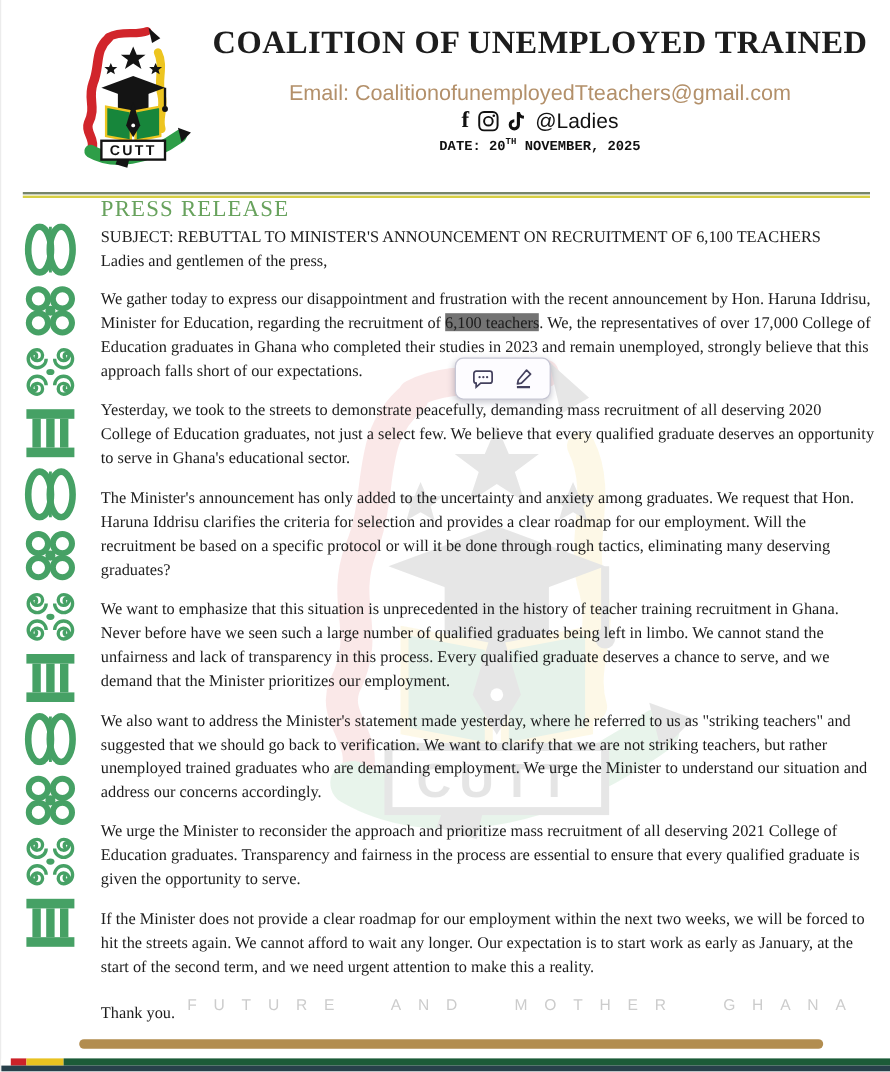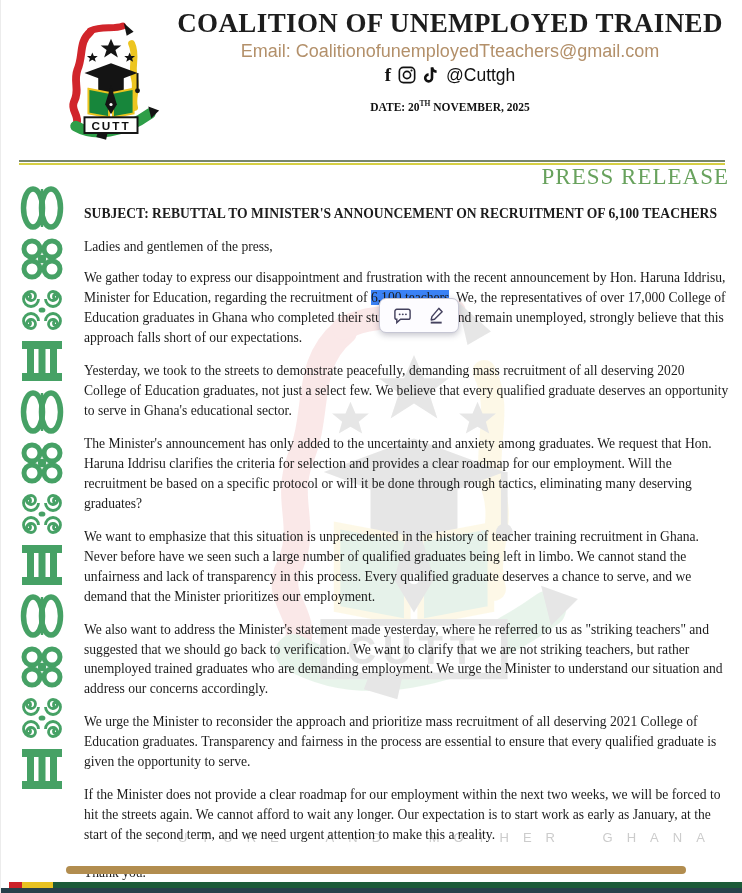--- a/index.html
+++ b/index.html
@@ -4,42 +4,42 @@
 <style>
   html,body{margin:0;padding:0;}
   body{
     width:742px;height:893px;position:relative;overflow:hidden;
     background:#ffffff;font-family:"Liberation Serif",serif;color:#1c1c1c;
     border-left:1px solid #ececec;
   }
   
   .header{position:relative;height:152px;}
   .logo{position:absolute;left:56px;top:16px;width:108px;height:126px;}
-  .header-text{position:absolute;left:163px;top:8px;width:572px;text-align:center;}
+  .header-text{position:absolute;left:163px;top:20px;width:572px;text-align:center;}
   .org-title{font-weight:bold;font-size:27px;line-height:1.12;letter-spacing:.4px;color:#1d1d1d;}
   .org-title .accent{color:#cf2128;}
-  .email-line{margin-top:3px;font-family:"Liberation Sans",sans-serif;font-size:18px;color:#b3906a;}
+  .email-line{margin-top:17px;font-family:"Liberation Sans",sans-serif;font-size:18px;color:#b3906a;}
   .social-line{margin-top:2px;display:flex;justify-content:center;align-items:center;gap:7px;
     font-family:"Liberation Sans",sans-serif;font-size:17.5px;color:#111;}
   .fb-glyph{font-family:"Liberation Serif",serif;font-weight:bold;font-size:19px;}
   .social-line svg{display:block;}
-  .date-line{margin-top:13px;font-family:Liberation Serif, serif;font-size:11.5px;font-weight:bold;color:#111;}
+  .date-line{margin-top:3px;font-family:Liberation Mono, monospace;font-size:11.5px;font-weight:bold;color:#111;}
   .date-line sup{font-size:7.5px;}
   .divider-a{margin:8px 18px 0;height:2px;background:#76856a;}
   .divider-b{margin:1px 18px 0;height:2px;background:#d6cf43;}
   
   .sidebar{position:absolute;left:19px;top:186px;width:46px;display:flex;flex-direction:column;gap:7px;}
   .adinkra{width:44px;height:44px;color:#46a165;}
   
   .content{position:absolute;left:83px;top:160px;width:645px;}
-  .press-title{text-align:right;font-size:23px;letter-spacing:1px;color:#68a25d;margin:4px 0 0;}
-  .subject{font-weight:bold;font-size:13.6px;margin-top:16px;}
-  .salutation{margin-top:17px;font-size:13.6px;}
+  .press-title{text-align:left;font-size:19px;letter-spacing:1px;color:#68a25d;margin:4px 0 0;}
+  .subject{font-weight:normal;font-size:13.6px;margin-top:4px;}
+  .salutation{margin-top:4px;font-size:13.6px;}
   .body-p{margin:13px 0 0;font-size:13.6px;line-height:1.47;}
-  .sel-highlight{background:#3b82f6;}
+  .sel-highlight{background:#737373;}
   
   .sel-popup{position:absolute;left:378px;top:298px;width:78px;height:33px;
     background:#fdfcff;border:1px solid #c6c6d4;border-radius:7px;
     box-shadow:0 2px 6px rgba(40,40,70,.28);
     display:flex;align-items:center;justify-content:center;gap:13px;z-index:30;}
   .sel-popup .pbtn{width:20px;height:20px;display:flex;align-items:center;justify-content:center;cursor:pointer;}
   
   .watermark-logo{position:absolute;left:228px;top:278px;width:370px;height:428px;opacity:.10;z-index:0;pointer-events:none;}
   .watermark-text{position:absolute;left:155px;top:830px;width:585px;z-index:0;
     font-family:"Liberation Sans",sans-serif;font-size:13px;color:#cccccc;
@@ -143,21 +143,21 @@
       <span class="fb-glyph">f</span>
       <svg width="18" height="18" viewBox="0 0 20 20">
         <rect x="1.5" y="1.5" width="17" height="17" rx="4.5" fill="none" stroke="#111" stroke-width="1.8"></rect>
         <circle cx="10" cy="10" r="4" fill="none" stroke="#111" stroke-width="1.8"></circle>
         <circle cx="15" cy="5" r="1.2" fill="#111"></circle>
       </svg>
       <svg width="16" height="18" viewBox="0 0 16 18">
         <path d="M9 1.5 v10.5 a3.4 3.4 0 1 1 -3.4 -3.4" fill="none" stroke="#111" stroke-width="2.6"></path>
         <path d="M9 1.5 c.4 2.4 2.2 4 4.6 4.2" fill="none" stroke="#111" stroke-width="2.6"></path>
       </svg>
-      <span>@Cuttgh</span>
+      <span>@Ladies</span>
     </div>
     <div class="date-line"><span>DATE: 20</span><sup>TH</sup><span> NOVEMBER, 2025</span></div>
   </div>
 </div>
 <div class="divider-a"></div>
 <div class="divider-b"></div>
 
 <svg class="watermark-logo">
     <use href="#cutt-logo"></use>
   </svg>

